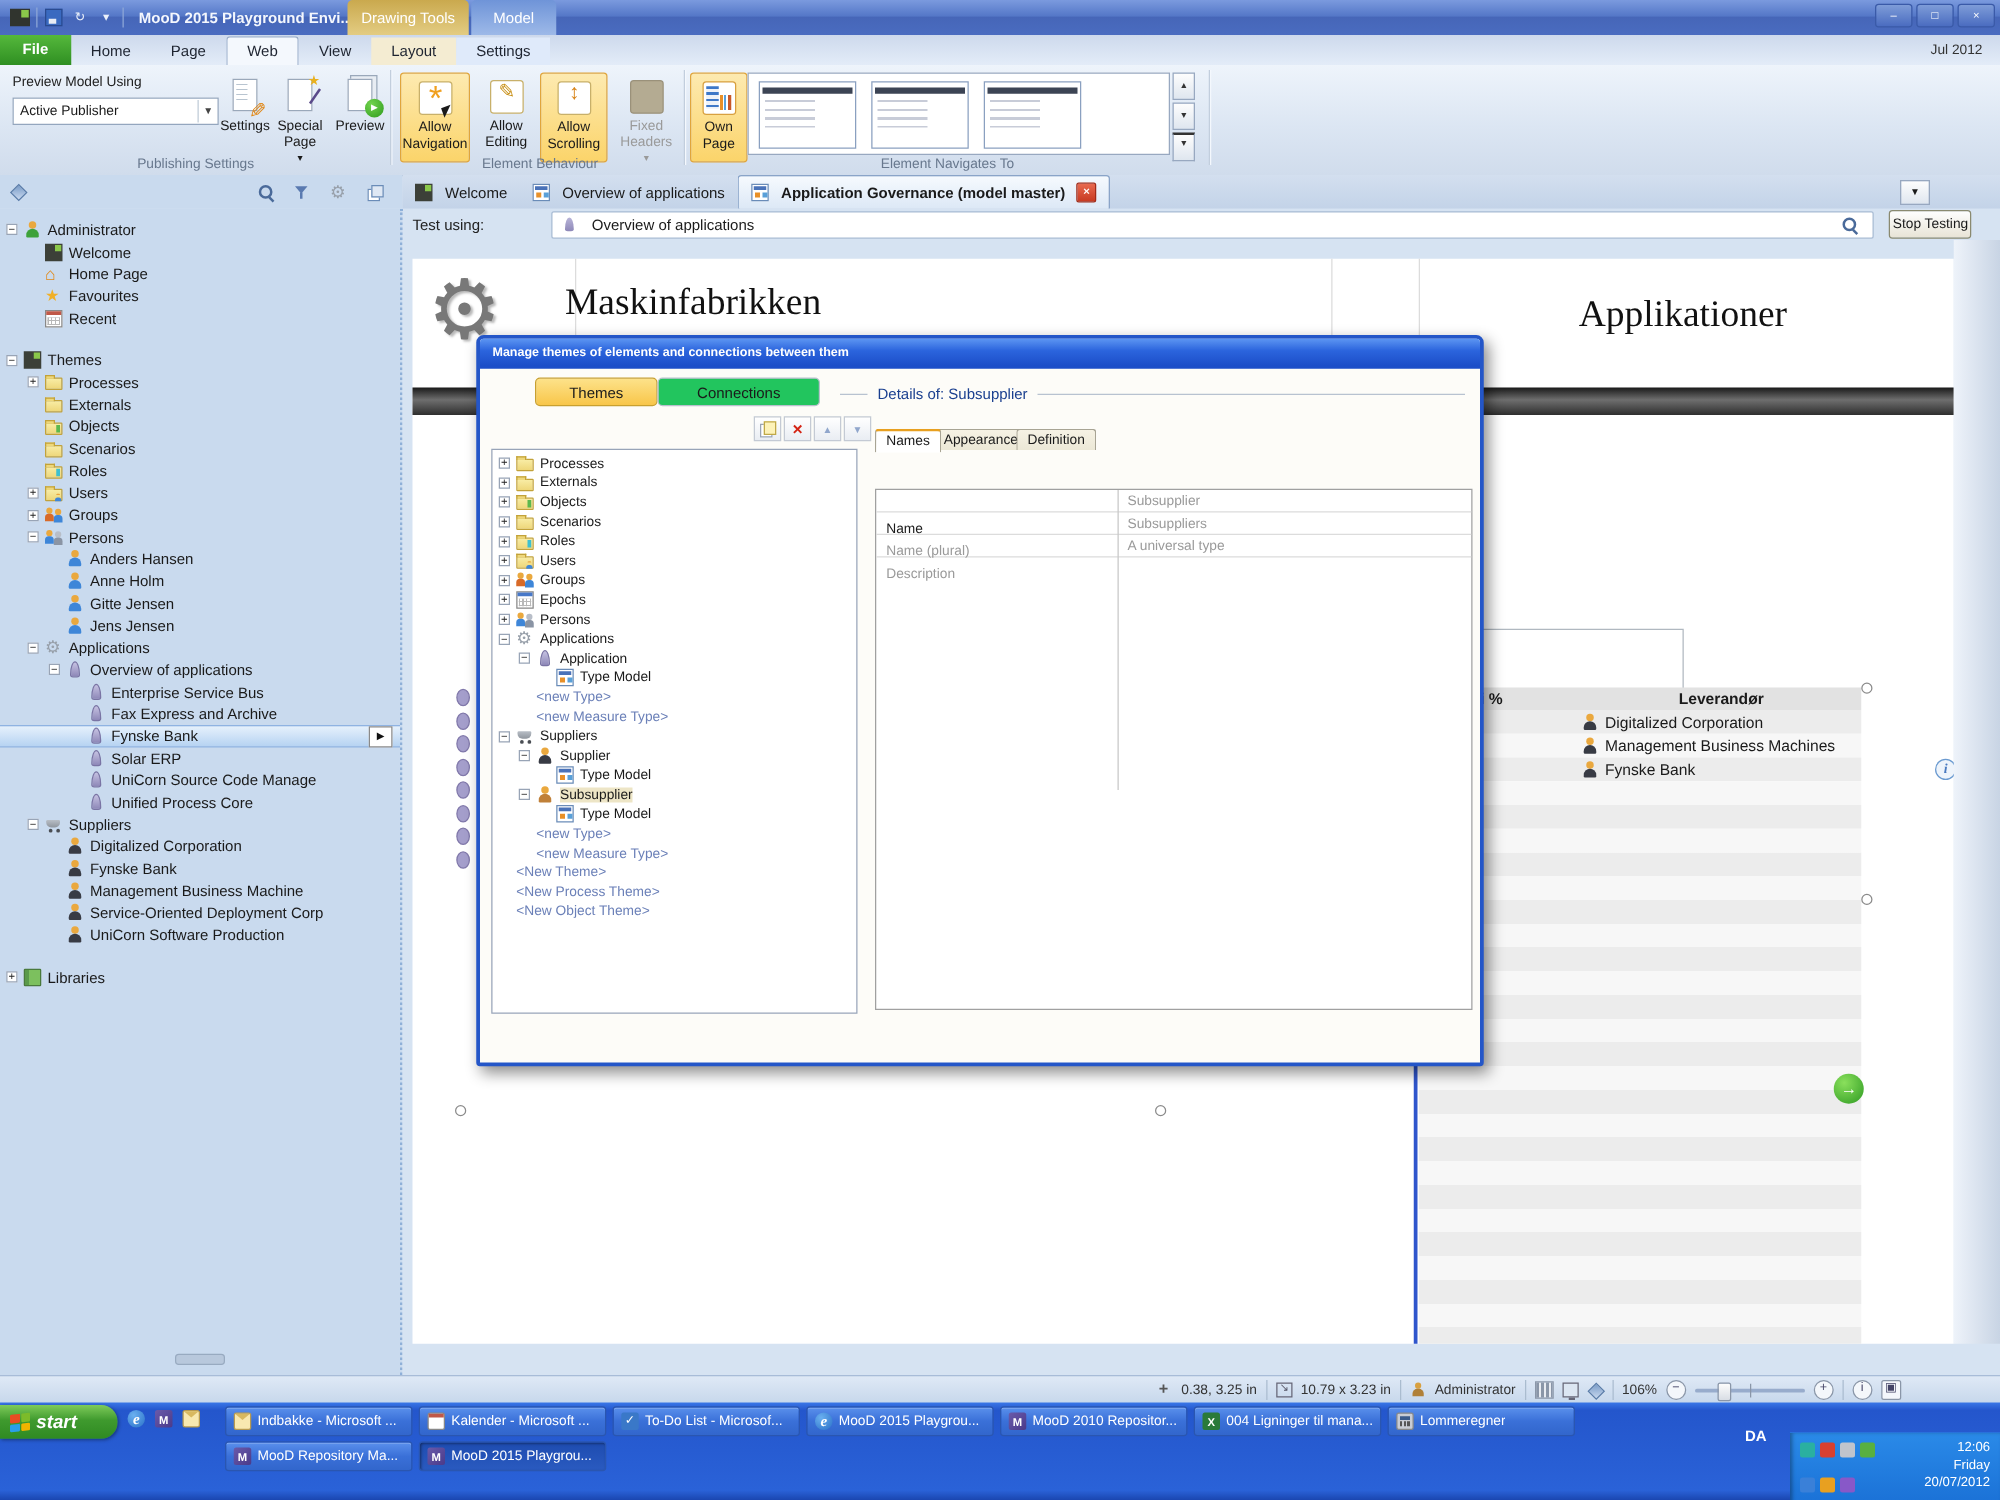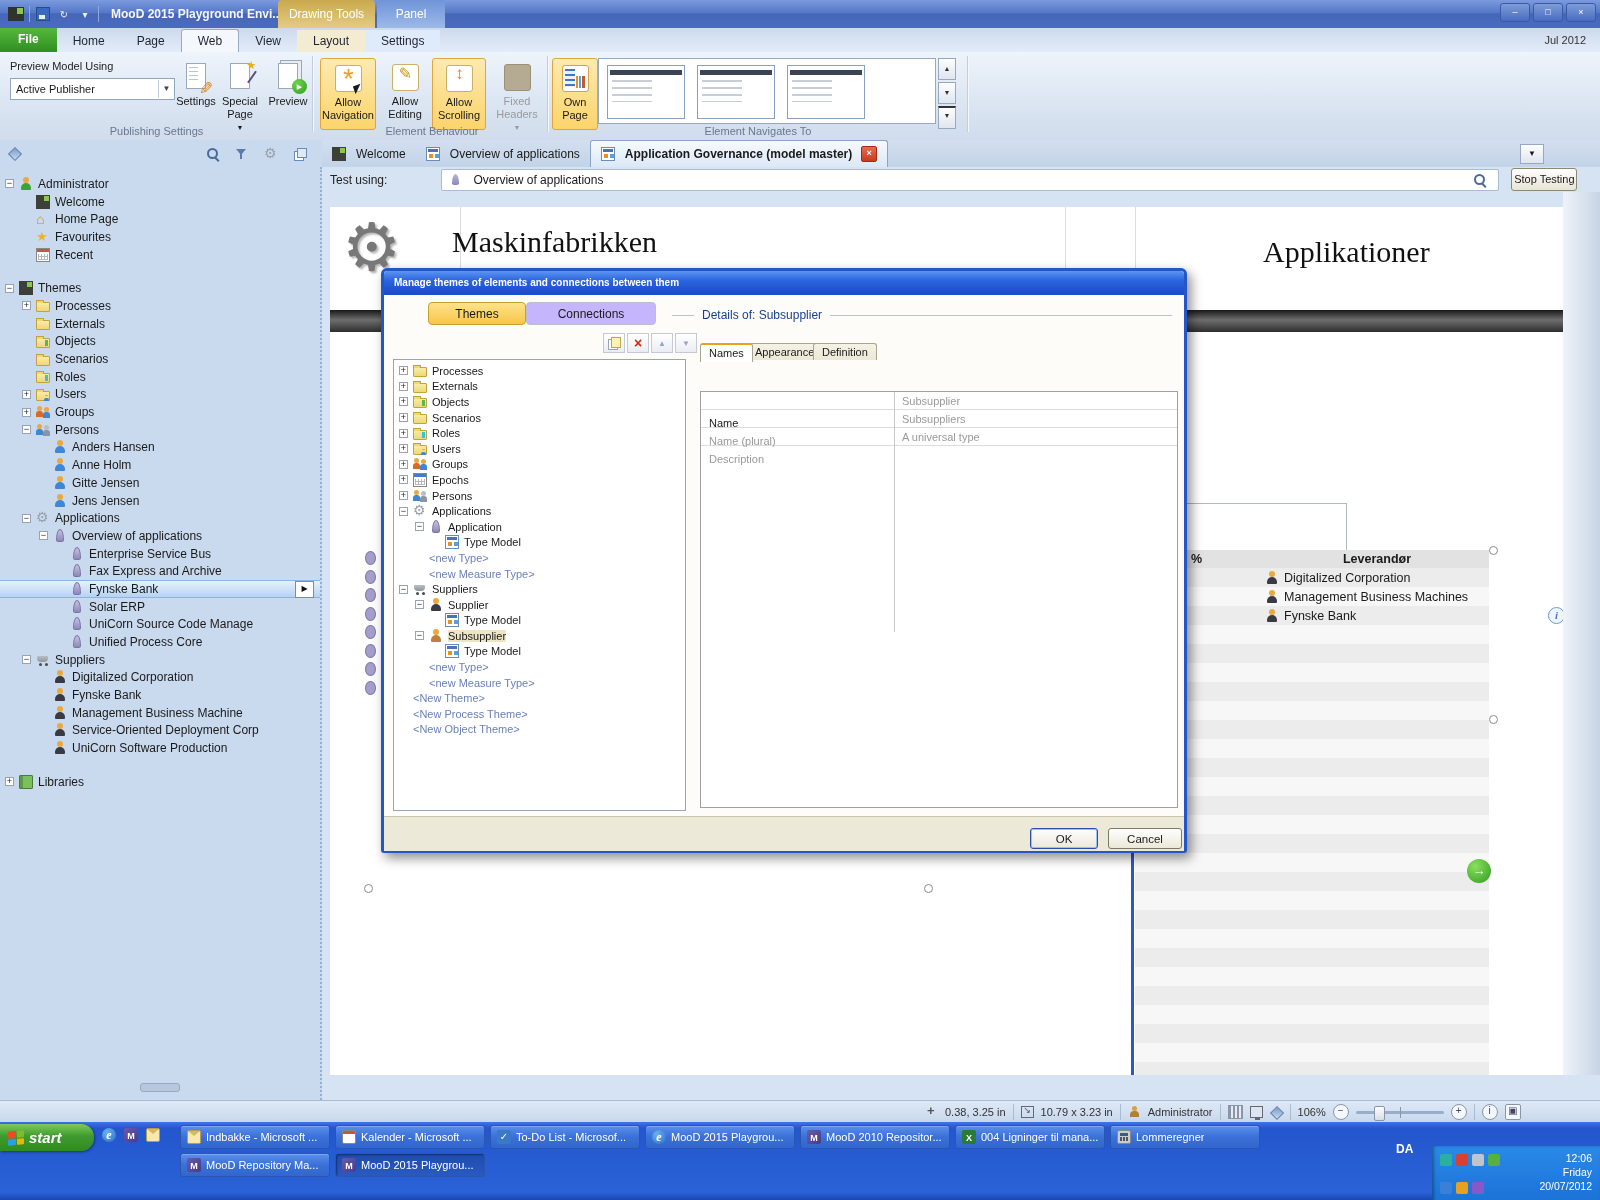--- a/index.html
+++ b/index.html
@@ -174,21 +174,21 @@
   .goarrow{position:absolute;left:1137px;top:652px;width:24px;height:24px;border-radius:50%;background:radial-gradient(circle at 35% 30%,#8ae05c,#2e9a22);color:#fff;font-size:13px;font-weight:bold;text-align:center;line-height:23px;}
   .infoico{position:absolute;left:1218px;top:400px;width:15px;height:15px;border-radius:50%;border:1px solid #6a9ad0;color:#4a7ac0;font:italic bold 11px/14px "Liberation Serif",serif;text-align:center;background:#eef4fb;}
 
   
   .dialog{position:absolute;left:381px;top:268px;width:806px;height:585px;border:3px solid #2456c8;border-radius:6px 6px 3px 3px;
     box-shadow:4px 5px 12px rgba(0,0,0,.45);background:#fdfcf8;z-index:50;box-sizing:border-box;}
   .dlg-title{height:24px;background:linear-gradient(180deg,#5c95f2 0%,#2b64dd 40%,#1c4ec8 90%);border-radius:3px 3px 0 0;
     color:#fff;font-weight:bold;font-size:10px;line-height:24px;padding-left:10px;}
   .dlg-tab{position:absolute;top:31px;height:23px;border-radius:4px;font-size:12px;text-align:center;line-height:22px;z-index:3;box-sizing:border-box;}
   .dlg-tab.t1{left:44px;width:98px;background:linear-gradient(#fde28a,#f8c64a);border:1px solid #c8a030;}
-  .dlg-tab.t2{left:142px;width:130px;background:#c4b5fd;border:1px solid #b8c0cc;}
+  .dlg-tab.t2{left:142px;width:130px;background:#22c55e;border:1px solid #b8c0cc;}
   .details-line{position:absolute;top:44px;left:288px;right:12px;height:1px;background:#b8c2d0;}
   .details-label{position:absolute;top:37px;left:310px;padding:0 8px;background:#fdfcf8;color:#1a3f8f;font-size:12px;z-index:3;}
   .dlg-toolbar{position:absolute;left:219px;top:62px;display:flex;gap:2px;}
   .dtb{width:20px;height:18px;border:1px solid #c4cad4;background:linear-gradient(#fff,#e9edf3);display:flex;align-items:center;justify-content:center;position:relative;}
   .dtb-new::before{content:'';position:absolute;left:4px;top:5px;width:8px;height:9px;background:#fff;border:1px solid #9aa4b4;}
   .dtb-new::after{content:'';position:absolute;left:7px;top:3px;width:8px;height:9px;background:#fdf2b8;border:1px solid #c0a848;}
   .dtb-del{color:#d42414;font-weight:bold;font-size:14px;}
   .dtb-up::before{content:'▲';font-size:8px;color:#90a6cc;}
   .dtb-down::before{content:'▼';font-size:8px;color:#90a6cc;}
   .dlg-treebox{position:absolute;left:9px;top:88px;width:293px;height:452px;background:#fff;border:1px solid #98a4b8;overflow:hidden;padding-top:3px;box-sizing:border-box;}
@@ -282,21 +282,21 @@
       <span class="qsep"></span>
     </div>
     <div class="wtitle">MooD 2015 Playground Envi...</div>
     <div class="winbtns">
       <span class="wbtn">–</span>
       <span class="wbtn">□</span>
       <span class="wbtn">×</span>
     </div>
   </div>
   <div class="ctxhdr ctx-draw-h">Drawing Tools</div>
-  <div class="ctxhdr ctx-panel-h">Panel</div>
+  <div class="ctxhdr ctx-panel-h">Model</div>
 
   <div class="tabrow">
     <div class="rtabs">
         <div class="rtab file">File</div>
         <div class="rtab">Home</div>
         <div class="rtab">Page</div>
         <div class="rtab active">Web</div>
         <div class="rtab">View</div>
         <div class="rtab ctx-draw">Layout</div>
         <div class="rtab ctx-panel">Settings</div>
@@ -822,24 +822,20 @@
               <div class="pvalue">Subsuppliers</div>
             </div>
             <div class="prow">
               <div class="plabel">Description</div>
               <div class="pvalue">A universal type</div>
             </div>
           </div>
       </div>
     </div>
 
-    <div class="dlg-bottom">
-      <span class="xpbtn ok">OK</span>
-      <span class="xpbtn cancel">Cancel</span>
-    </div>
   </div>
 
   <div class="statusbar">
     <div class="sb-right">
       <span class="sico sico-cross"></span>
       <span>0.38, 3.25 in</span>
       <span class="sb-sep"></span>
       <span class="sico sico-size"></span>
       <span>10.79 x 3.23 in</span>
       <span class="sb-sep"></span>

